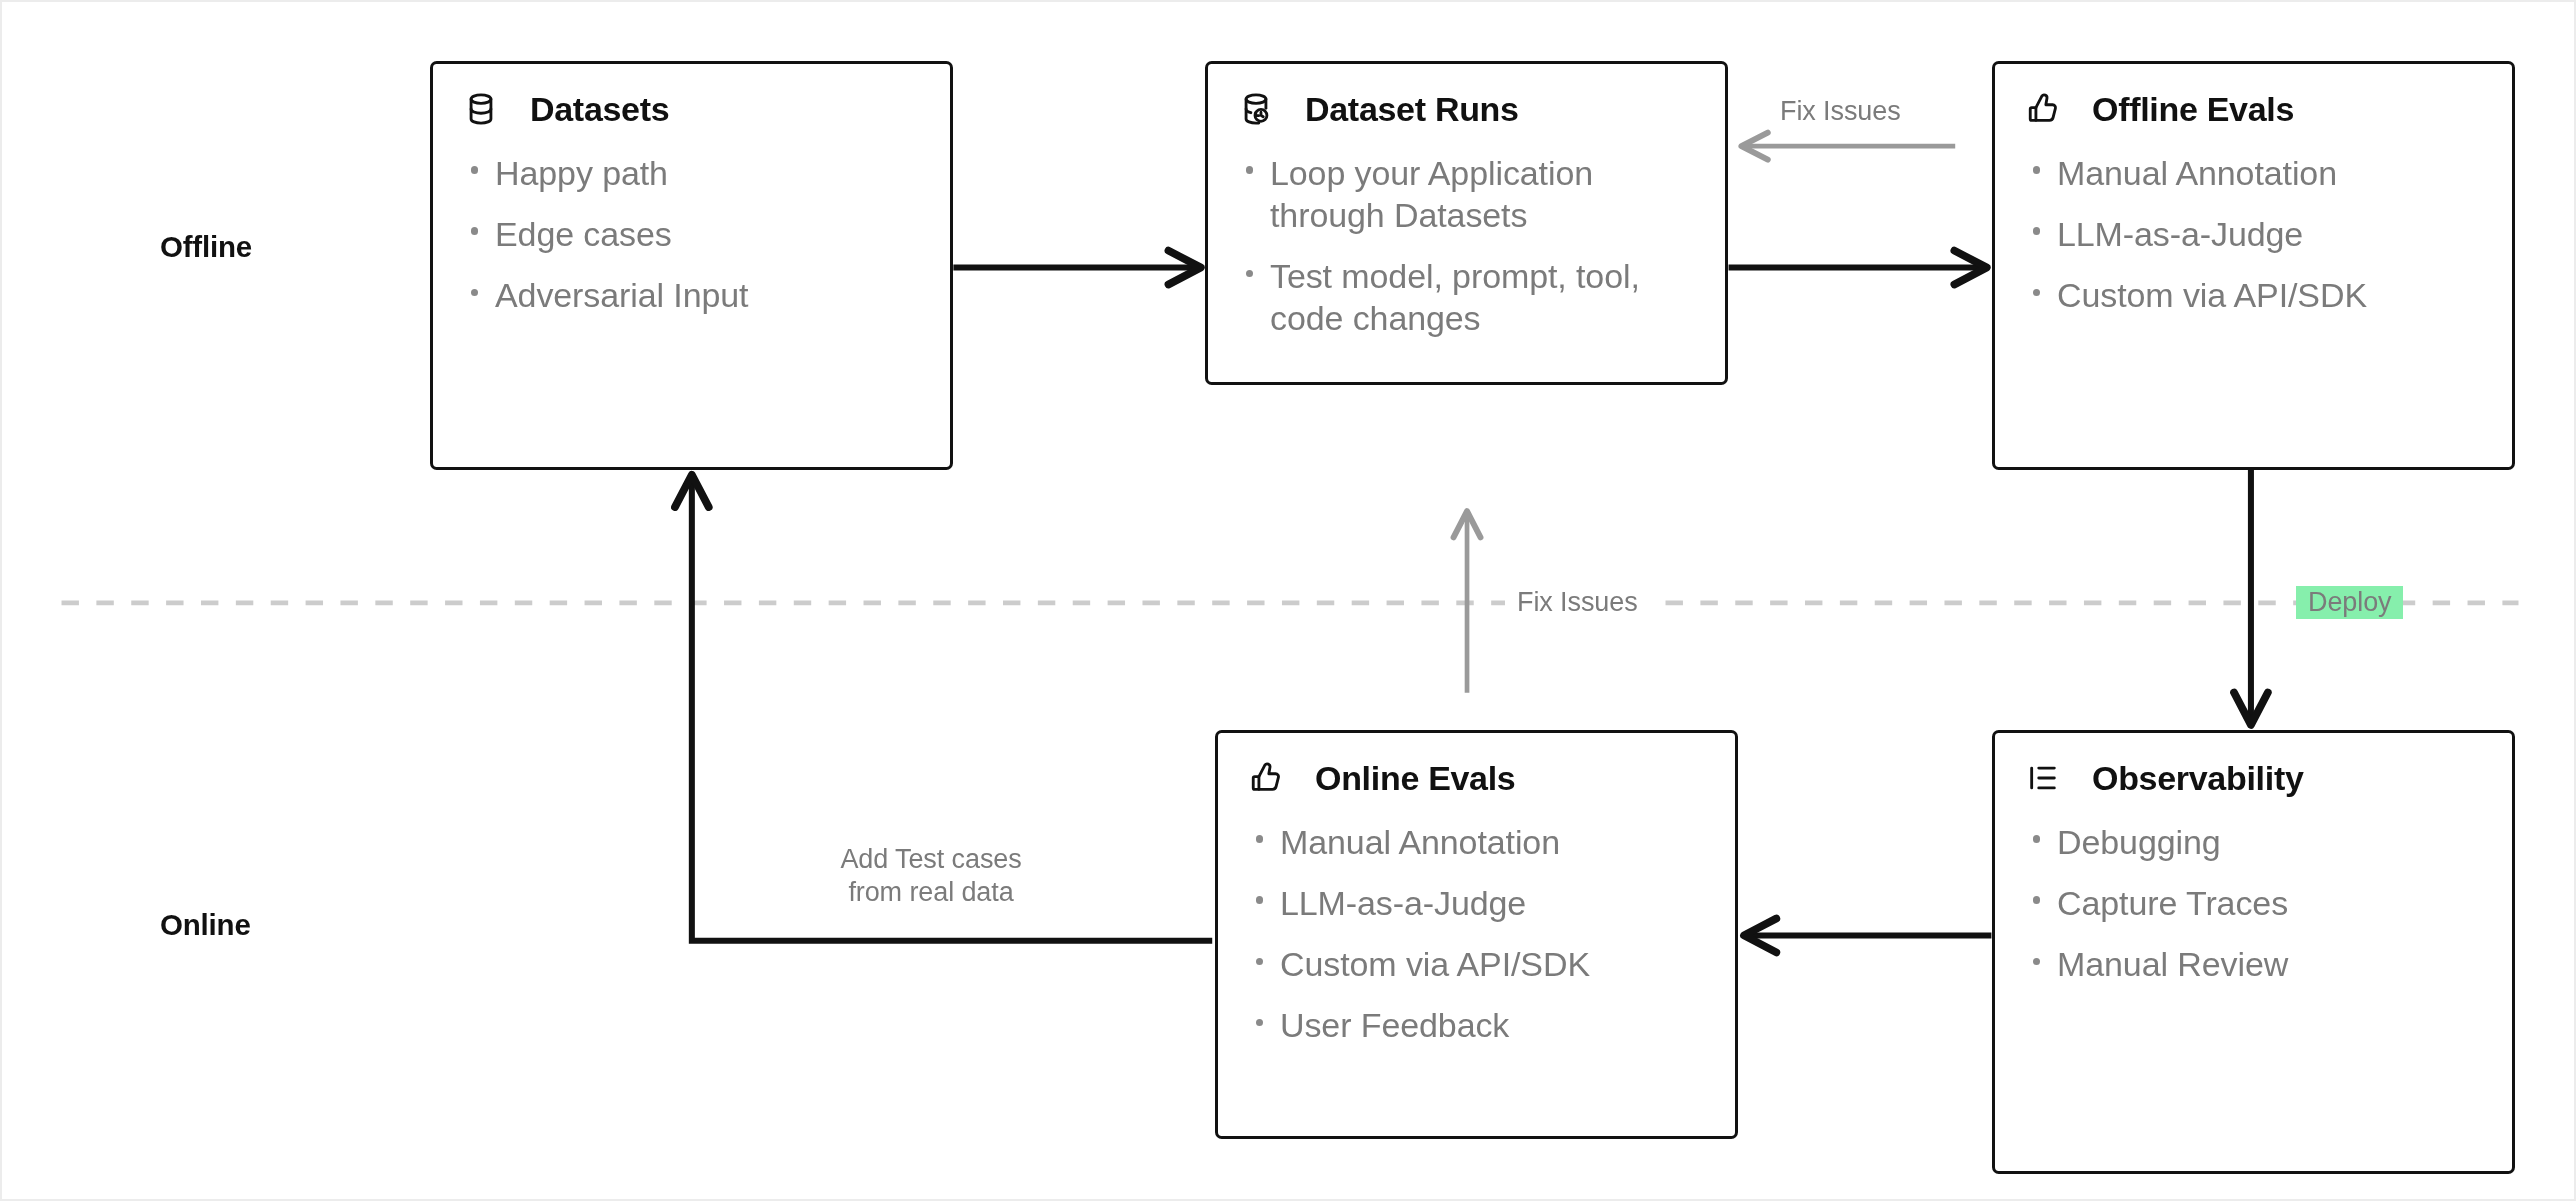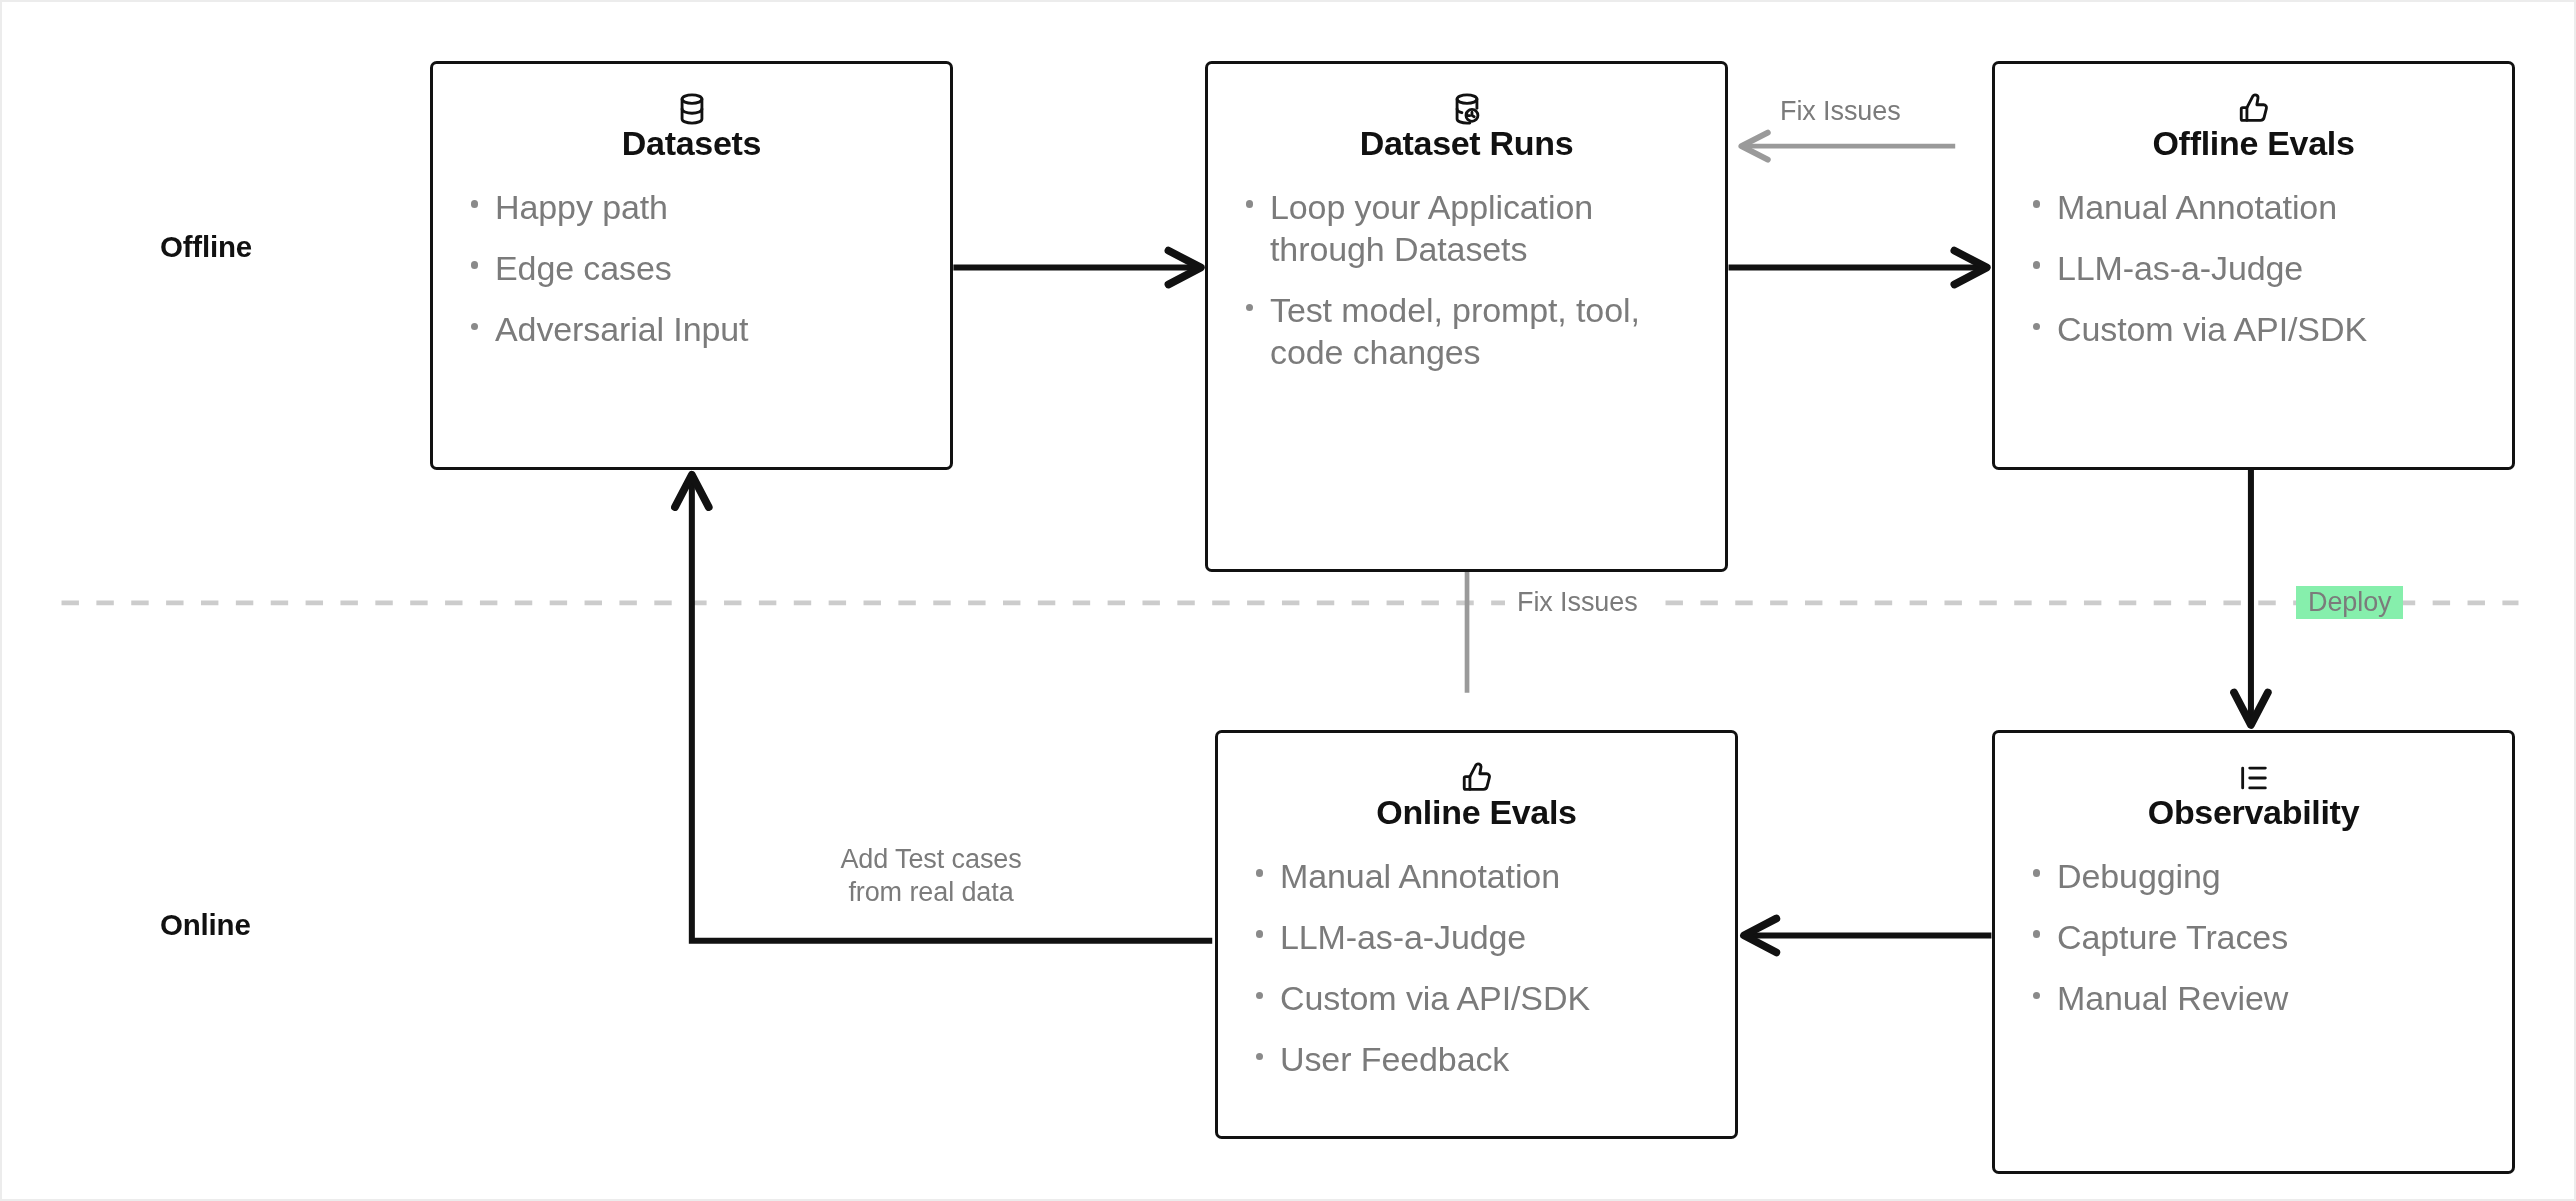--- a/index.html
+++ b/index.html
@@ -33,23 +33,22 @@
     position: absolute;
     background: #ffffff;
     border: 3.4px solid #111111;
     border-radius: 6.7px;
     box-sizing: border-box;
     padding: 28px 31px 20px 31px;
   }
   .node-head {
     display: flex;
     align-items: center;
-    gap: 0;
+    gap: 32px;
     margin-bottom: 25.5px;
-    flex-direction: column;
   }
   .node-icon {
     width: 34px;
     height: 34px;
     flex: 0 0 34px;
     display: block;
   }
   .node-title {
     font-size: 34px;
     font-weight: bold;
@@ -79,21 +78,21 @@
     left: 6.7px;
     top: 14.8px;
     width: 7.4px;
     height: 7.4px;
     border-radius: 50%;
     background: #8a8a8a;
   }
 
   
   #node-datasets      { left: 428px;  top: 59px;   width: 523px;  height: 409px; }
-  #node-dataset-runs  { left: 1203px; top: 59px;   width: 523px;  height: 511px; }
+  #node-dataset-runs  { left: 1203px; top: 59px;   width: 523px;  height: 324px; }
   #node-offline-evals { left: 1990px; top: 59px;   width: 523px;  height: 409px; }
   #node-online-evals  { left: 1213px; top: 728px; width: 523px;  height: 409px; }
   #node-observability { left: 1990px; top: 728px; width: 523px;  height: 444px; }
 
   
   .phase-label {
     position: absolute;
     font-size: 29.5px;
     font-weight: bold;
     color: #111111;

